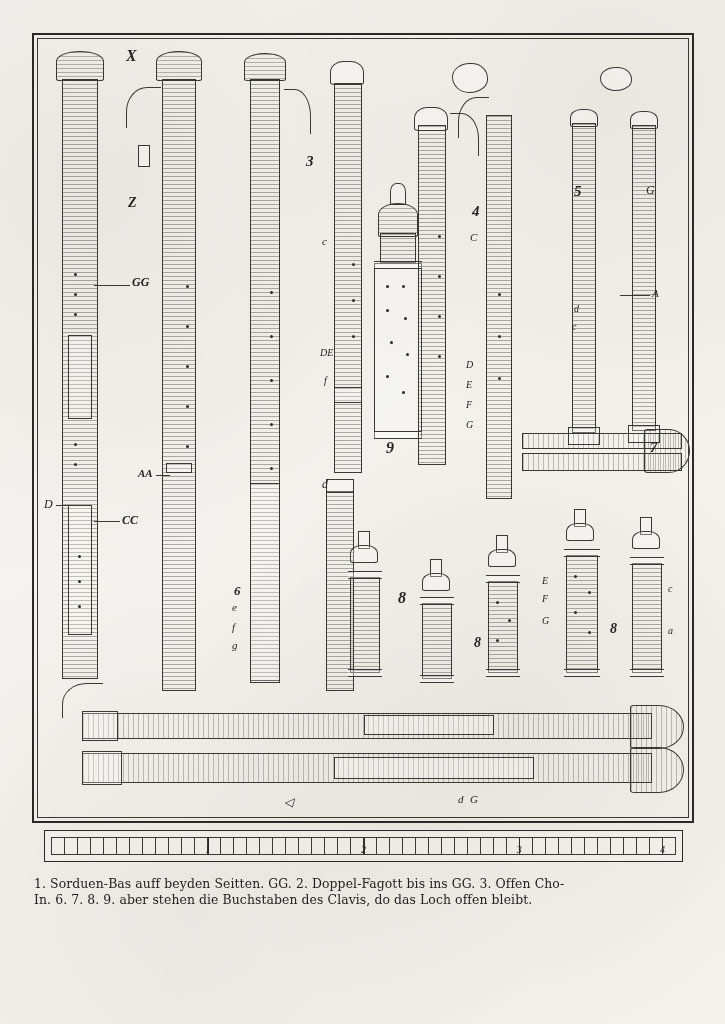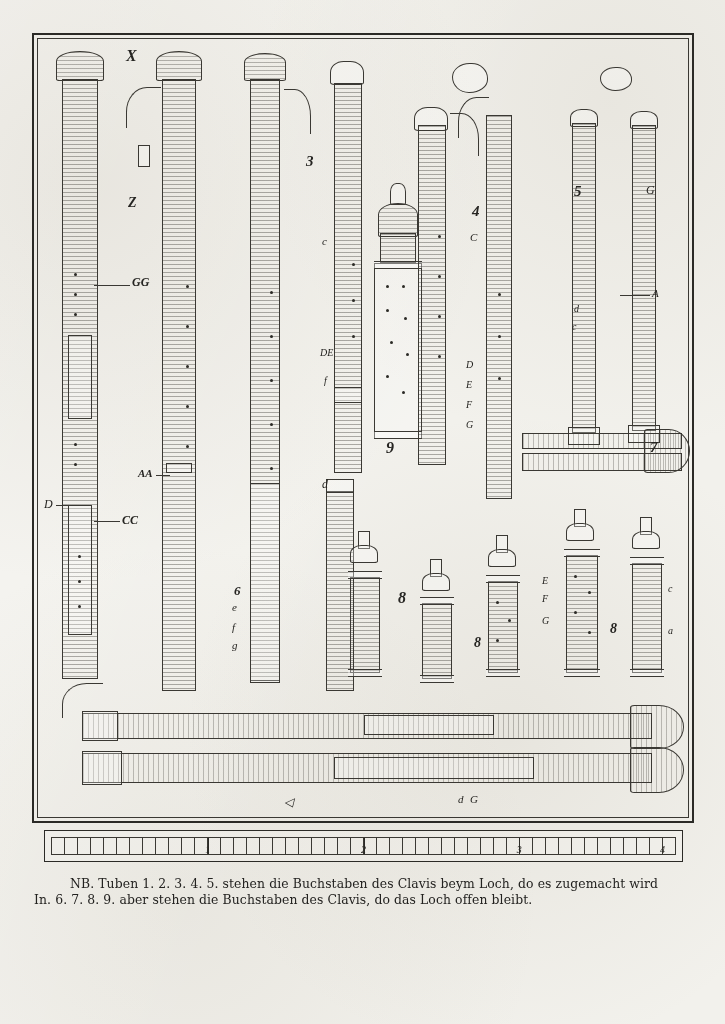--- a/index.html
+++ b/index.html
@@ -513,17 +513,17 @@
       <div class="ruler-div" style="left:50%;"></div>
       <div class="ruler-div" style="left:75%;"></div>
       <span class="ruler-num" style="left:25%;">1</span>
       <span class="ruler-num" style="left:50%;">2</span>
       <span class="ruler-num" style="left:75%;">3</span>
       <span class="ruler-num" style="left:98%;">4</span>
     </div>
   </div>
 
   <div class="caption">
-    <div class="line blackletter nb">NB. Tuben  1. 2. 3. 4. 5.        stehen die Buchstaben des Clavis beym Loch, do es zugemacht wird</div>
+    <div class="line blackletter">1.  Sorduen-Bas auff beyden Seitten.  GG.    2.  Doppel-Fagott bis ins GG.    3.  Offen Cho-</div>
     <div class="line blackletter">In. 6. 7. 8. 9. aber stehen die Buchstaben des Clavis, do das Loch offen bleibt.</div>
   </div>
 
 </div>
 
 </body></html>

